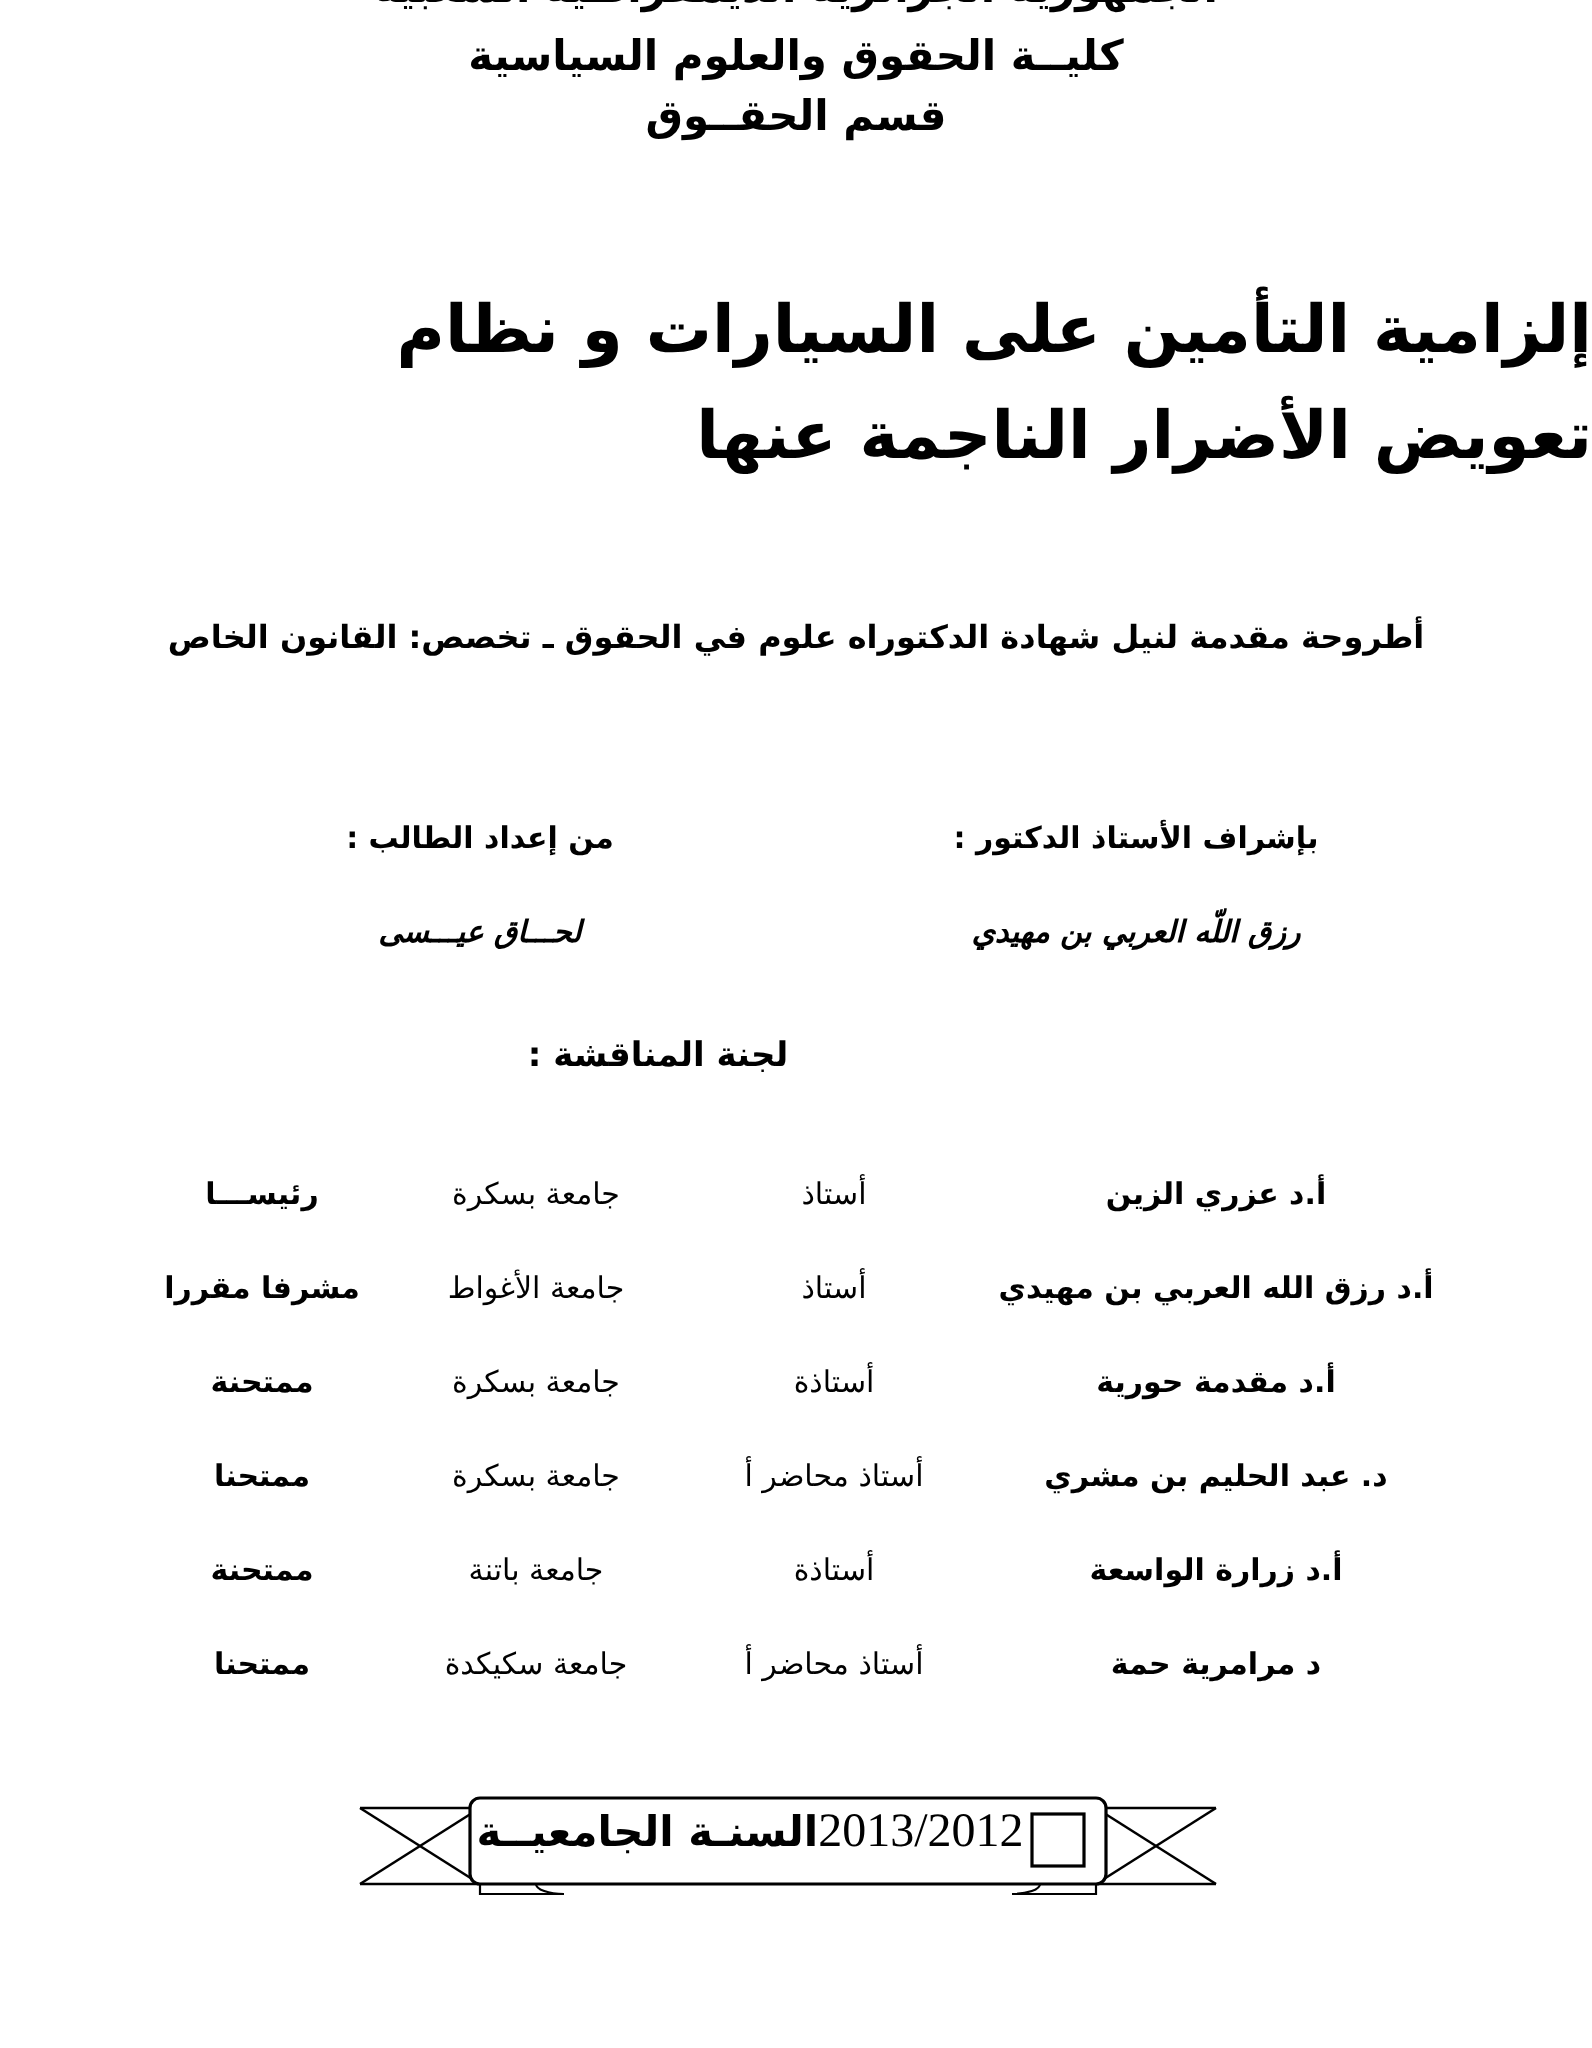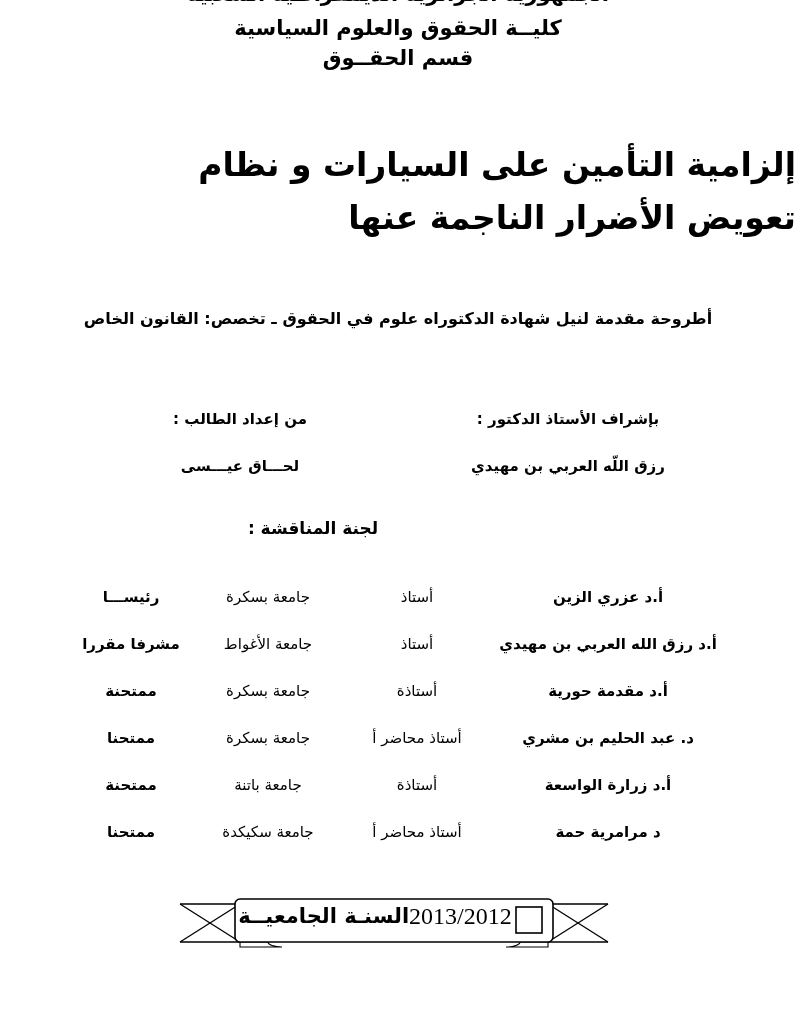--- a/index.html
+++ b/index.html
@@ -107,27 +107,28 @@
     font-weight: bold;
     line-height: 1.5;
     white-space: nowrap;
   }
   .person-name {
     font-size: 15px;
     font-weight: bold;
     line-height: 1.5;
     margin-top: 24px;
     white-space: nowrap;
+    font-style: italic;
   }
 
   
   .committee-title {
     position: absolute;
     top: 518px;
-    left: 0;
+    left: 16px;
     width: 712px;
     text-align: center;
     font-size: 17px;
     font-weight: bold;
     padding-right: 86px;
     box-sizing: border-box;
   }
   .committee-table {
     position: absolute;
     top: 573px;

